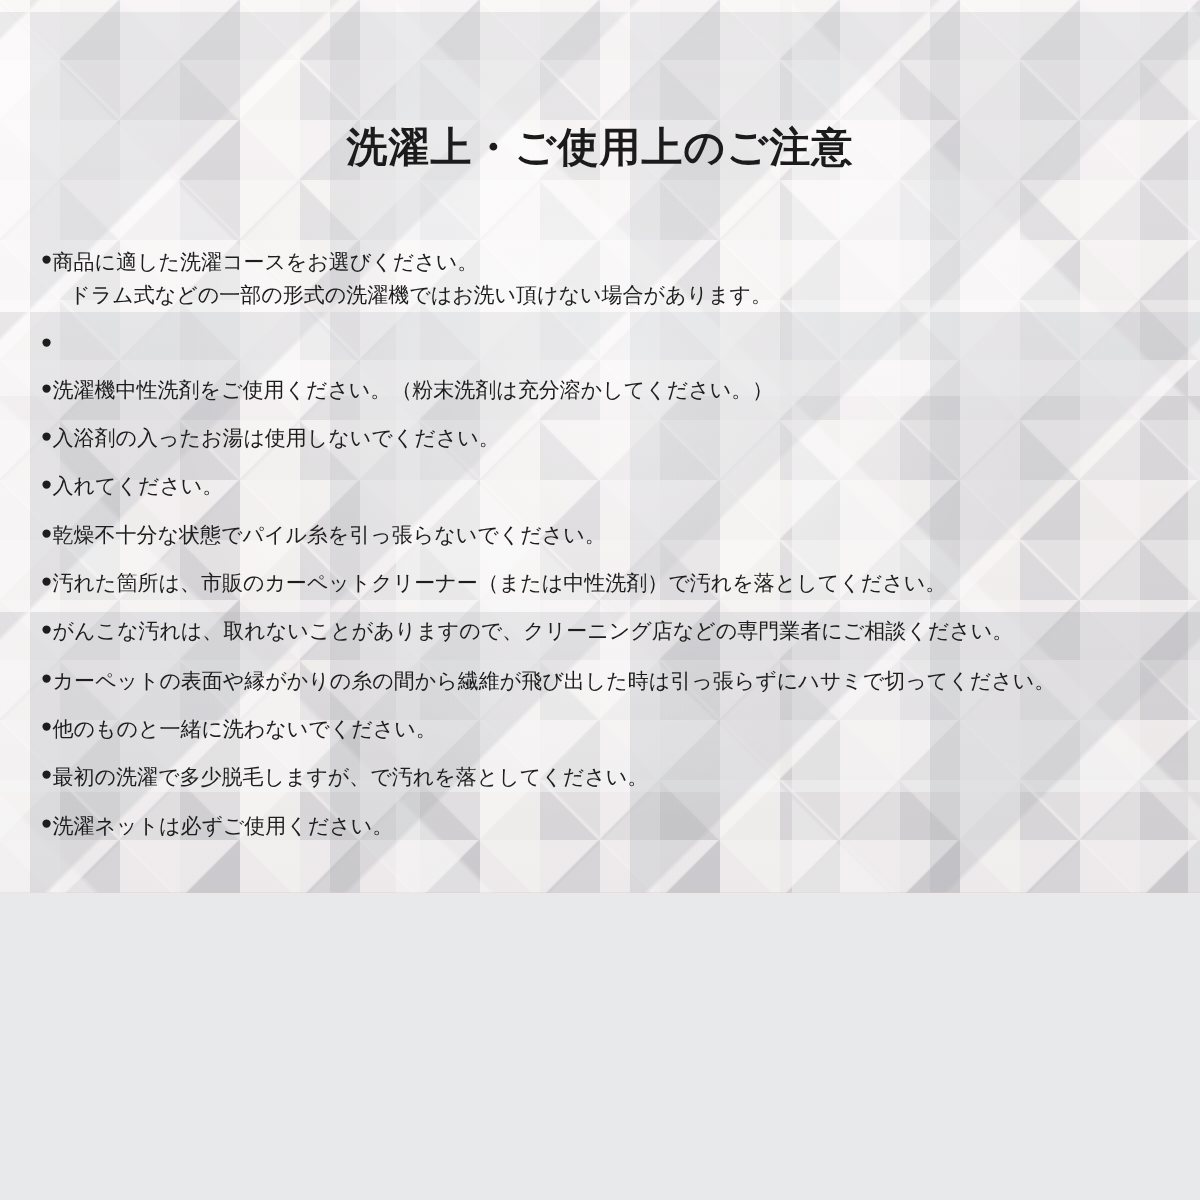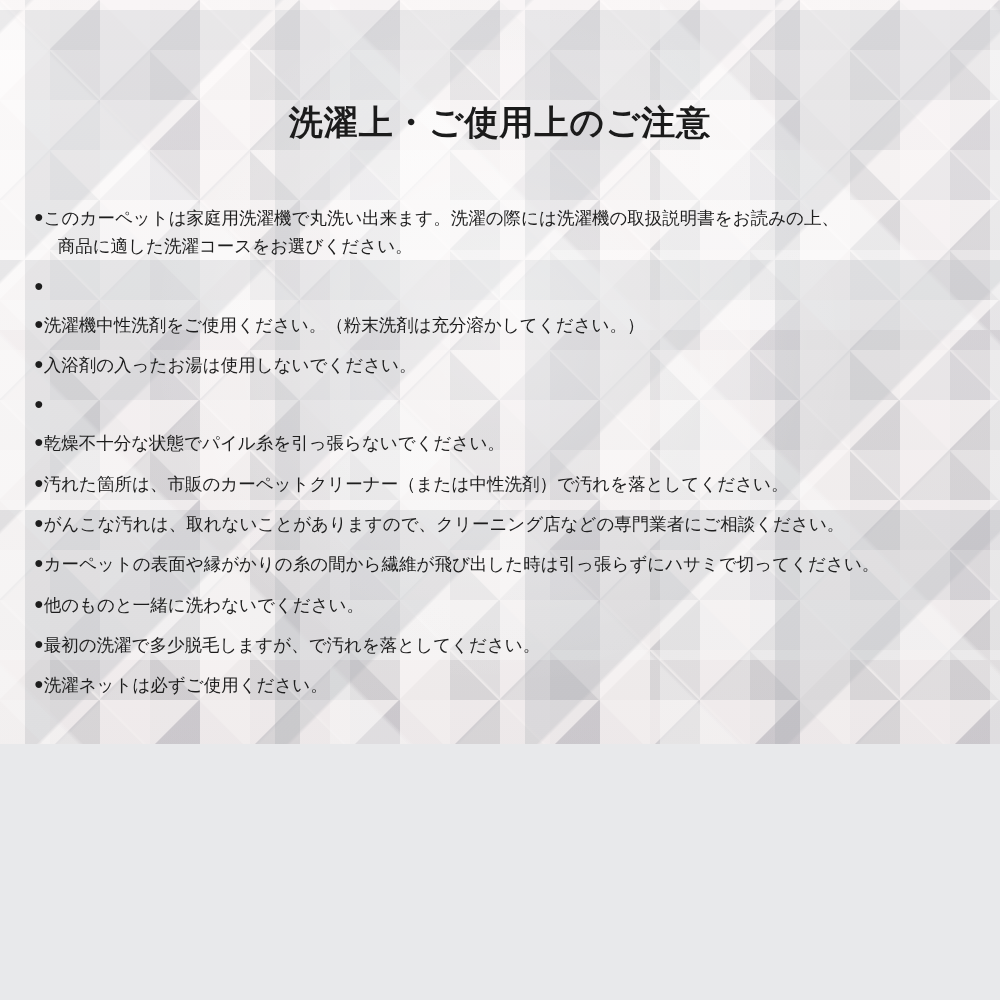--- a/index.html
+++ b/index.html
@@ -113,22 +113,22 @@
   <div class="bg-pattern"></div>
   <div class="bg-pattern2"></div>
   <div class="bg-vignette"></div>
 
   <div class="content">
     <h1 class="title">洗濯上・ご使用上のご注意</h1>
     <ul class="notes">
         <li class="note-item">
           <span class="bullet">●</span>
           <span class="note-lines">
-            <span class="note-line">このカーペットは家庭用洗濯機で丸洗い出来ます。洗濯の際には洗濯機の取扱説明書をお読みの上、</span>
             <span class="note-line">商品に適した洗濯コースをお選びください。</span>
+            <span class="note-line">ドラム式などの一部の形式の洗濯機ではお洗い頂けない場合があります。</span>
           </span>
         </li>
         <li class="note-item">
           <span class="bullet">●</span>
           <span class="note-lines">
           </span>
         </li>
         <li class="note-item">
           <span class="bullet">●</span>
           <span class="note-lines">
@@ -137,20 +137,21 @@
         </li>
         <li class="note-item">
           <span class="bullet">●</span>
           <span class="note-lines">
             <span class="note-line">入浴剤の入ったお湯は使用しないでください。</span>
           </span>
         </li>
         <li class="note-item">
           <span class="bullet">●</span>
           <span class="note-lines">
+            <span class="note-line">入れてください。</span>
           </span>
         </li>
         <li class="note-item">
           <span class="bullet">●</span>
           <span class="note-lines">
             <span class="note-line">乾燥不十分な状態でパイル糸を引っ張らないでください。</span>
           </span>
         </li>
         <li class="note-item">
           <span class="bullet">●</span>

